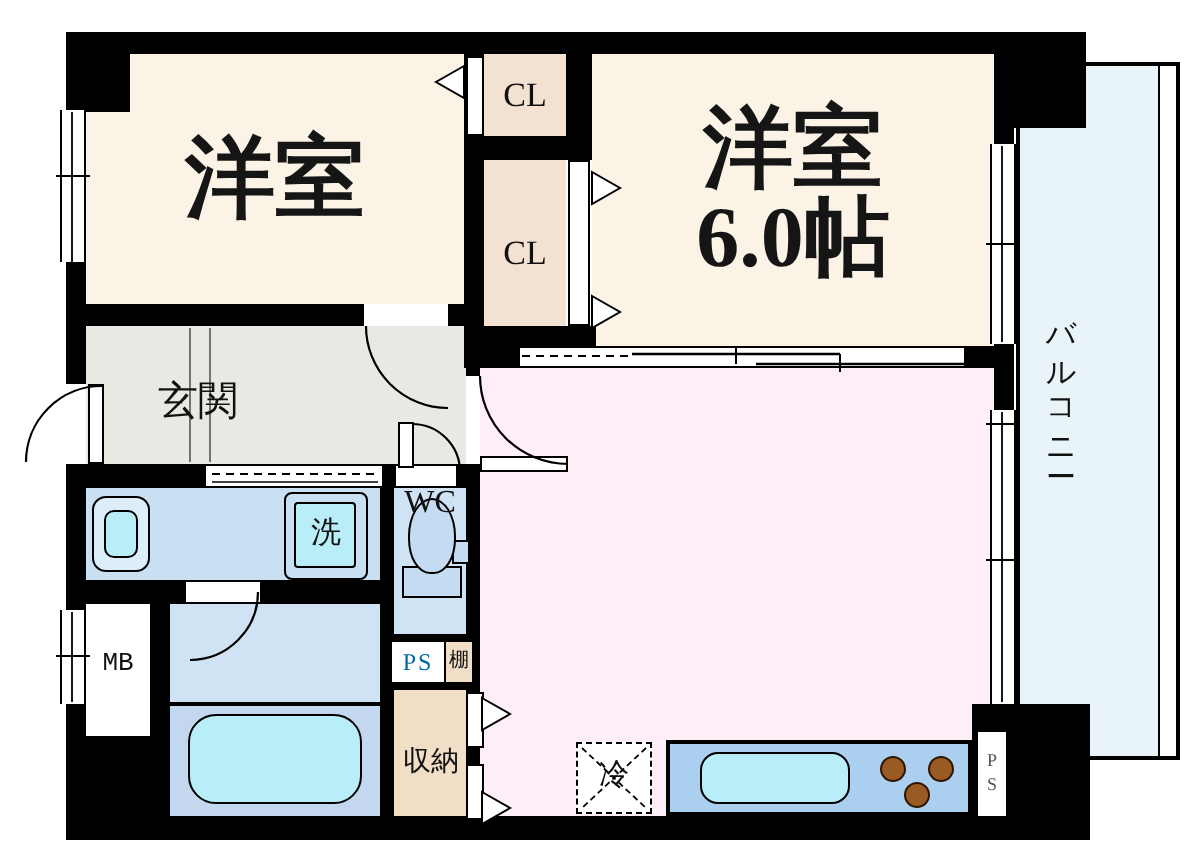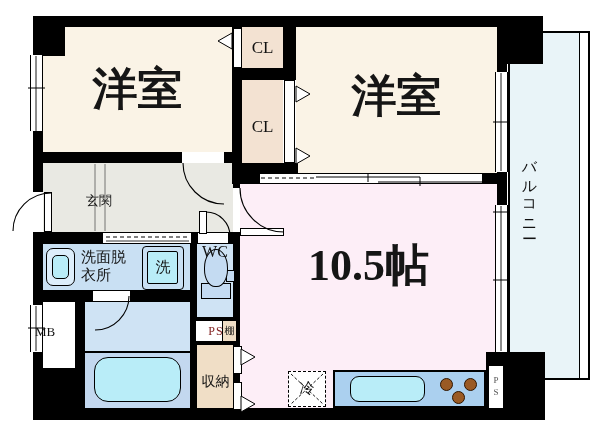--- a/index.html
+++ b/index.html
@@ -139,35 +139,31 @@
     <path d="M 28 88 L 45 88 M 28 328 L 45 328 M 493 122 L 510 122 M 493 212 L 510 212 M 493 280 L 510 280" stroke="#000" stroke-width="1"></path>
 
     <path d="M 95 164 L 95 231 M 105 164 L 105 231" stroke="#555" stroke-width="0.8"></path>
   </svg>
 
   <div class="lbl" style="left:43px;top:30px;width:189px;height:120px;flex-direction:column;">
     <span class="big" style="font-size:45px;">洋室</span>
   </div>
   <div class="lbl" style="left:296px;top:32px;width:201px;height:130px;flex-direction:column;">
     <span class="big" style="font-size:45px;">洋室</span>
+    <span class="big" style="font-size:43px;">6.0帖</span>
   </div>
   <div class="lbl" style="left:240px;top:200px;width:257px;height:132px;flex-direction:column;">
-    <span class="big" style="font-size:44px;">10.5帖</span>
   </div>
   <div class="lbl" style="left:242px;top:27px;width:41px;height:41px;font-size:17px;">CL</div>
   <div class="lbl" style="left:242px;top:112px;width:41px;height:30px;font-size:17px;">CL</div>
-  <div class="lbl" style="left:59px;top:190px;width:80px;height:22px;font-size:13px;">玄関</div>
-  <div class="lbl" style="left:81px;top:245px;width:60px;height:42px;flex-direction:column;align-items:flex-start;font-size:15px;line-height:1.2;">
-    <span>洗面脱</span>
-    <span>衣所</span>
-  </div>
+  <div class="lbl" style="left:59px;top:190px;width:80px;height:22px;font-size:20px;">玄関</div>
   <div class="lbl" style="left:147px;top:251px;width:32px;height:34px;font-size:15px;">洗</div>
   <div class="lbl" style="left:197px;top:243px;width:36px;height:18px;font-size:16px;">WC</div>
-  <div class="lbl" style="left:29px;top:322px;width:32px;height:20px;font-size:13px;">MB</div>
-  <div class="lbl" style="left:196px;top:321px;width:40px;height:20px;font-size:12px;color:#7f1d1d;letter-spacing:1px;">PS</div>
+  <div class="lbl" style="left:43px;top:322px;width:32px;height:20px;font-size:13px;font-family:Liberation Mono, monospace;">MB</div>
+  <div class="lbl" style="left:196px;top:321px;width:26px;height:20px;font-size:12px;color:#0369a1;letter-spacing:1px;">PS</div>
   <div class="lbl" style="left:223px;top:321px;width:13px;height:20px;font-size:10px;">棚</div>
   <div class="lbl" style="left:197px;top:372px;width:37px;height:20px;font-size:14px;">収納</div>
   <div class="lbl" style="left:288px;top:371px;width:38px;height:36px;font-size:15px;">冷</div>
   <div class="lbl" style="left:489px;top:368px;width:14px;height:38px;flex-direction:column;font-size:9px;color:#555;line-height:1.3;">
     <span>P</span>
     <span>S</span>
   </div>
   <div class="abs" style="left:517px;top:150px;width:24px;height:180px;writing-mode:vertical-rl;font-size:15px;letter-spacing:3px;display:flex;align-items:center;">バルコニー</div>
 
 </div>

